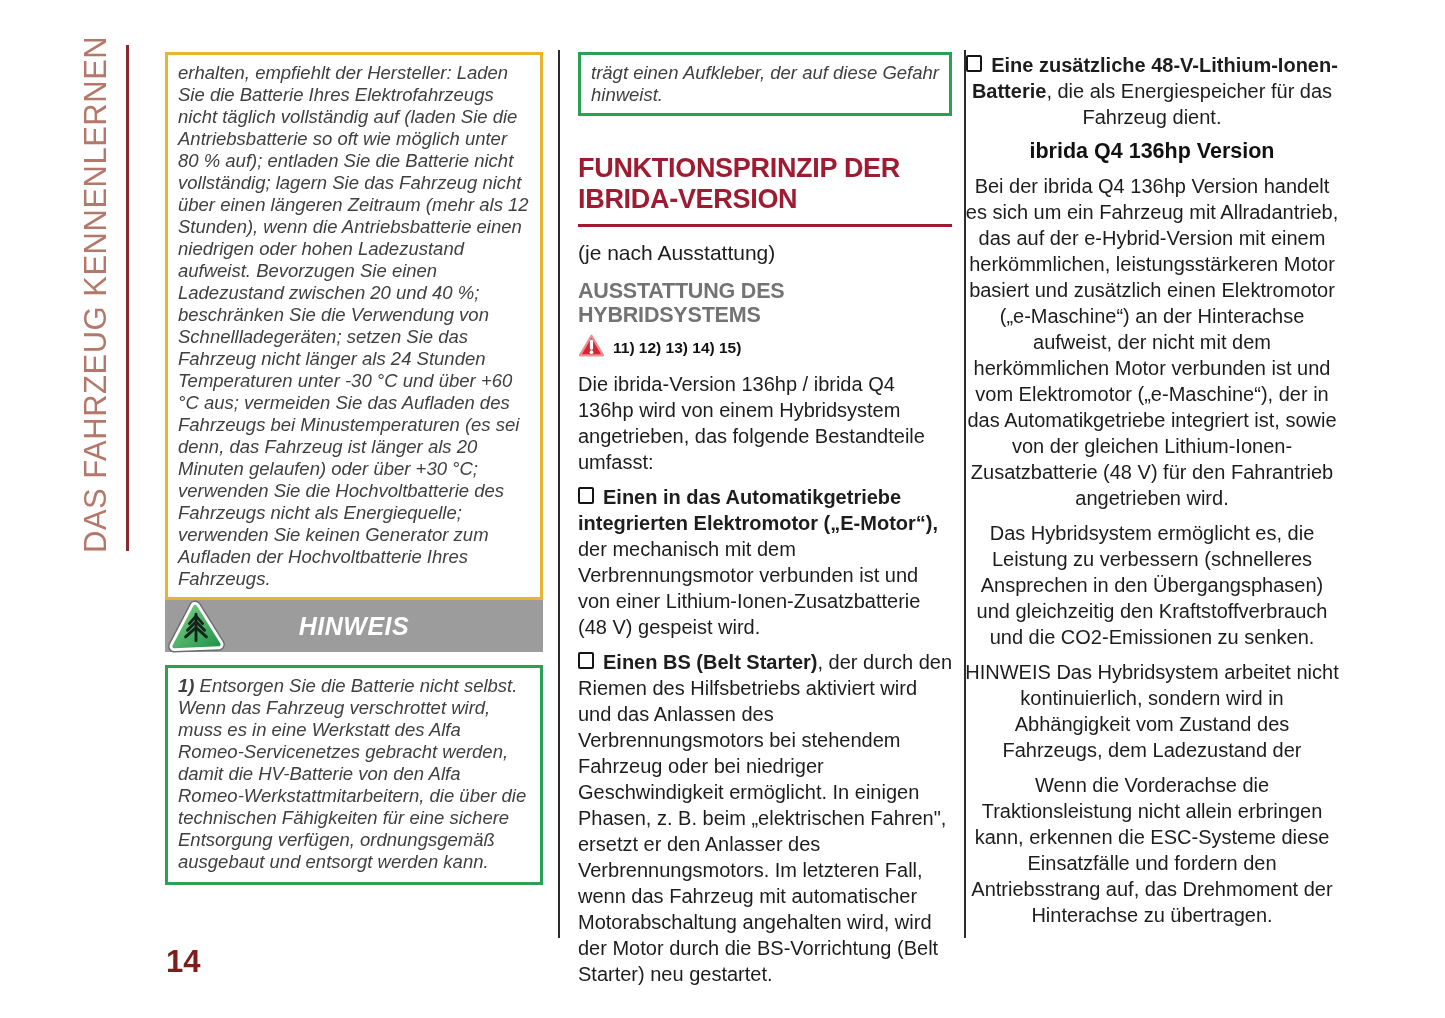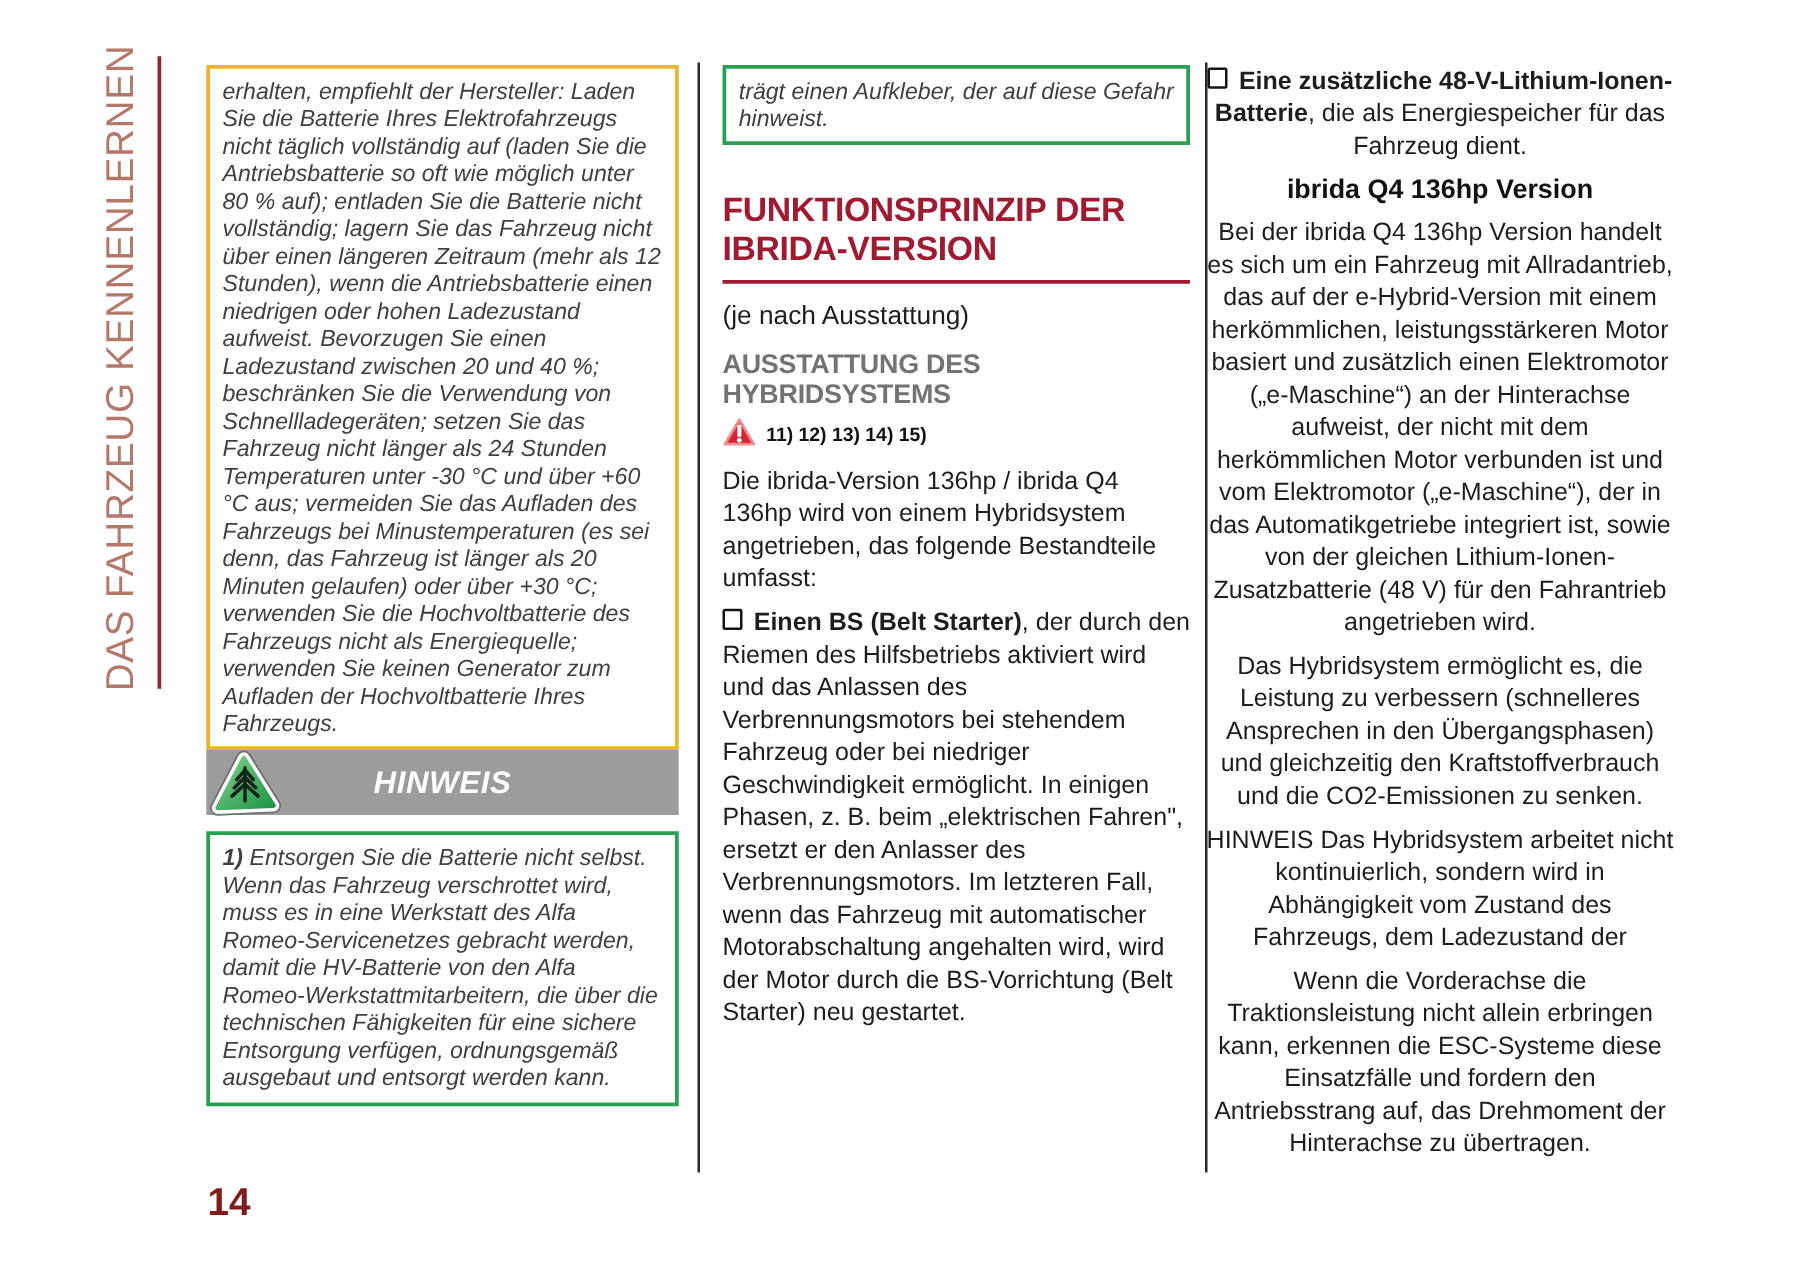--- a/index.html
+++ b/index.html
@@ -133,20 +133,21 @@
           <polygon points="15,2 28,24 2,24" fill="#d62531" stroke="#ef8d93" stroke-width="2.5" stroke-linejoin="round"></polygon>
           <line x1="15" y1="8" x2="15" y2="16" stroke="#ffffff" stroke-width="3.6" stroke-linecap="round"></line>
           <circle cx="15" cy="20.5" r="2.1" fill="#ffffff"></circle>
         </svg>
       </span>
       <span class="warn-refs">11) 12) 13) 14) 15)</span>
     </div>
 
     <p class="body">Die ibrida-Version 136hp / ibrida Q4 136hp wird von einem Hybridsystem angetrieben, das folgende Bestandteile umfasst:</p>
 
+    <p class="body bullet"><span class="sq"></span><b>Einen in das Automatikgetriebe integrierten Elektromotor („E-Motor“),</b><span> der mechanisch mit dem Verbrennungsmotor verbunden ist und von einer Lithium-Ionen-Zusatzbatterie (48 V) gespeist wird.</span></p>
 
     <p class="body bullet"><span class="sq"></span><b>Einen BS (Belt Starter)</b><span>, der durch den Riemen des Hilfsbetriebs aktiviert wird und das Anlassen des Verbrennungsmotors bei stehendem Fahrzeug oder bei niedriger Geschwindigkeit ermöglicht. In einigen Phasen, z. B. beim „elektrischen Fahren", ersetzt er den Anlasser des Verbrennungsmotors. Im letzteren Fall, wenn das Fahrzeug mit automatischer Motorabschaltung angehalten wird, wird der Motor durch die BS-Vorrichtung (Belt Starter) neu gestartet.</span></p>
   </div>
 
   <div class="col col3">
     <p class="body bullet" style="margin-top:0;"><span class="sq"></span><b>Eine zusätzliche 48-V-Lithium-Ionen-Batterie</b><span>, die als Energiespeicher für das Fahrzeug dient.</span></p>
 
     <h3 class="inline-heading">ibrida Q4 136hp Version</h3>
 
     <p class="body">Bei der ibrida Q4 136hp Version handelt es sich um ein Fahrzeug mit Allradantrieb, das auf der e-Hybrid-Version mit einem herkömmlichen, leistungsstärkeren Motor basiert und zusätzlich einen Elektromotor („e-Maschine“) an der Hinterachse aufweist, der nicht mit dem herkömmlichen Motor verbunden ist und vom Elektromotor („e-Maschine“), der in das Automatikgetriebe integriert ist, sowie von der gleichen Lithium-Ionen-Zusatzbatterie (48 V) für den Fahrantrieb angetrieben wird.</p>

